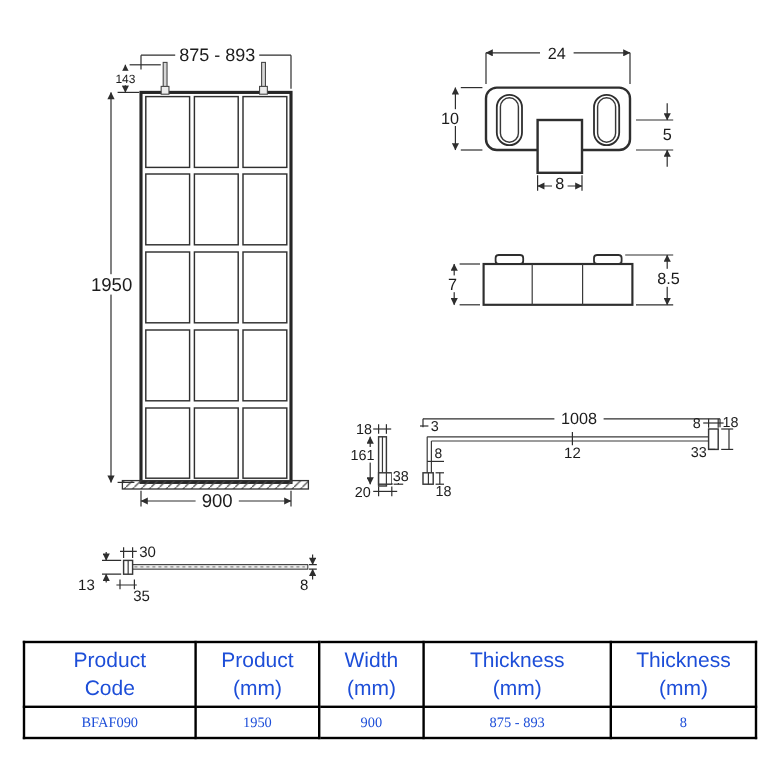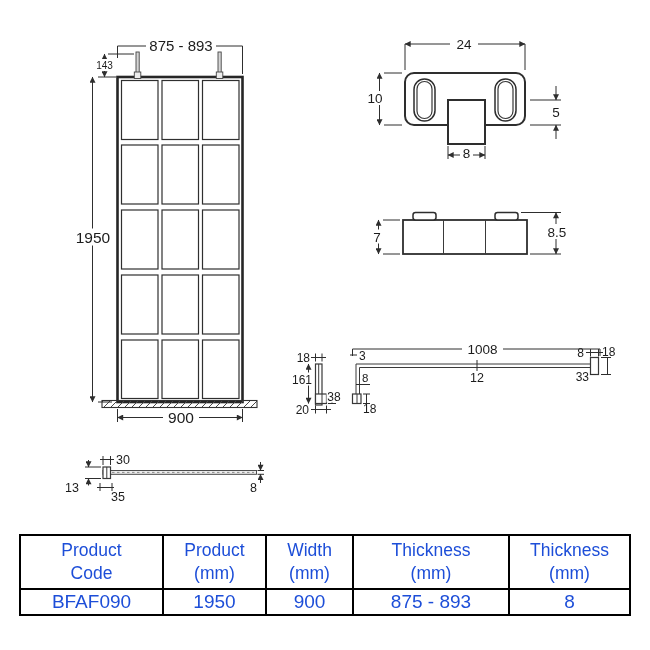--- a/index.html
+++ b/index.html
@@ -10,21 +10,21 @@
   .thin{stroke:#3a3a3a;stroke-width:1;fill:none;}
   .shape{stroke:#2e2e2e;stroke-width:2;fill:#ffffff;}
   .shape15{stroke:#2e2e2e;stroke-width:1.5;fill:#ffffff;}
   .shape12{stroke:#383838;stroke-width:1.2;fill:#ffffff;}
   .pane{stroke:#2f2f2f;stroke-width:1.2;fill:#ffffff;}
   .bg{fill:#ffffff;}
   #spec-table{position:absolute;left:19px;top:534px;border-collapse:collapse;table-layout:fixed;}
   #spec-table td,#spec-table th{border:2px solid #000;text-align:center;vertical-align:middle;
       font-weight:normal;color:#1d4ed8;padding:0;}
   #spec-table th{height:52px;font-size:17.5px;line-height:1.3;}
-  #spec-table td{height:24px;font-size:19px;}
+  #spec-table td{height:24px;font-size:12px;font-family:Liberation Serif, serif;}
 </style>
 </head>
 <body>
 
 <div id="stage">
 <svg width="650" height="528" viewBox="0 0 650 528">
   <defs>
     <marker id="arr" viewBox="0 0 10 10" refX="9.5" refY="5" markerWidth="8" markerHeight="6" orient="auto-start-reverse">
       <path d="M0,0 L10,5 L0,10 z" fill="#2e2e2e"></path>
     </marker>

